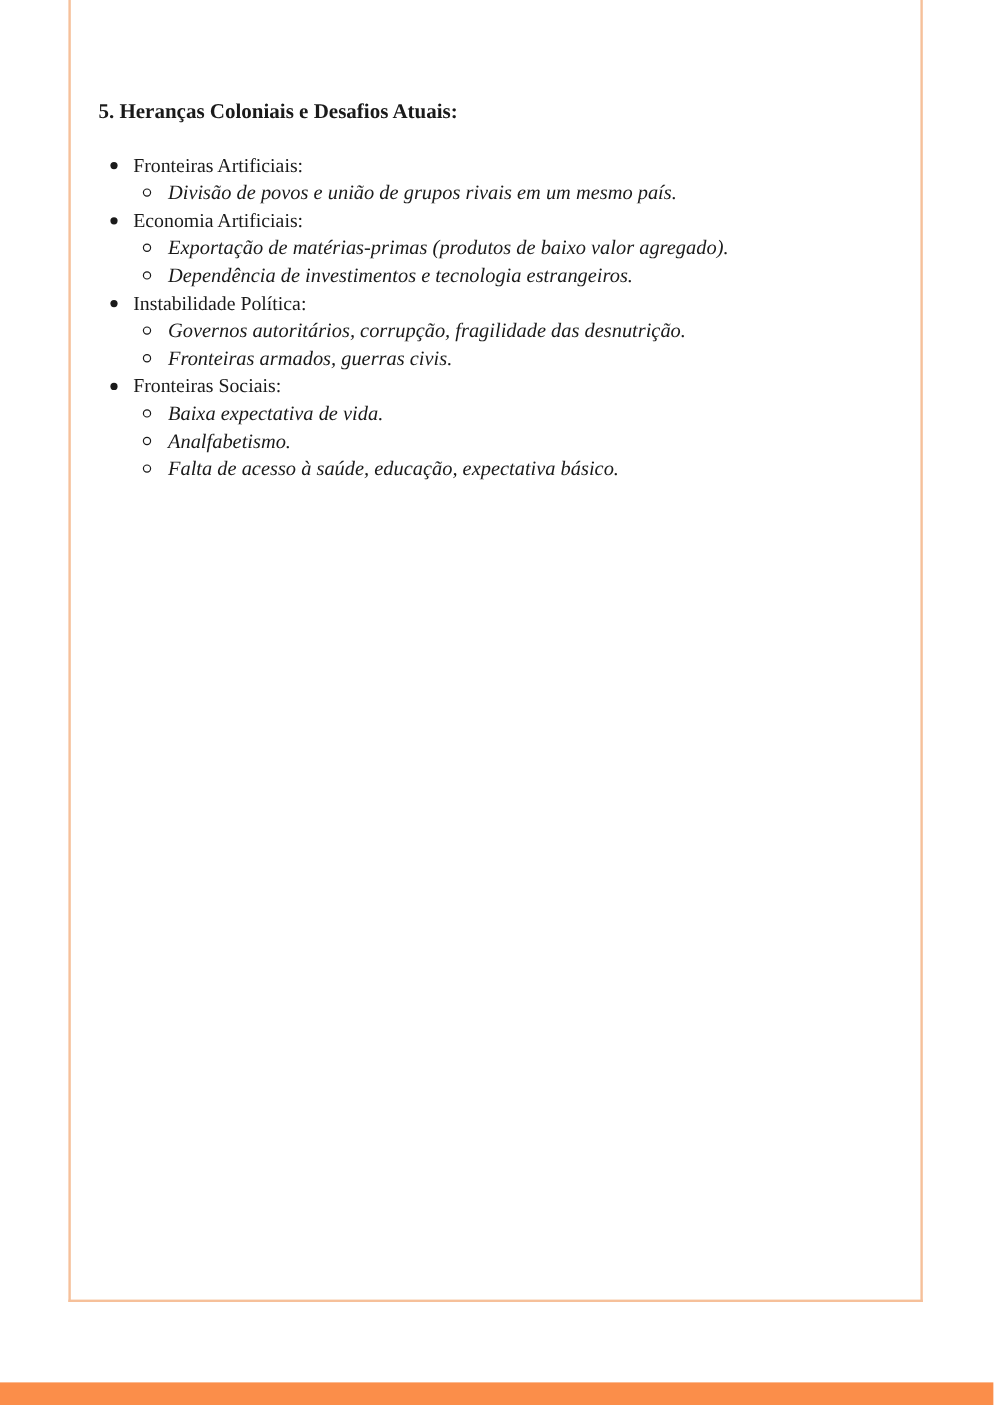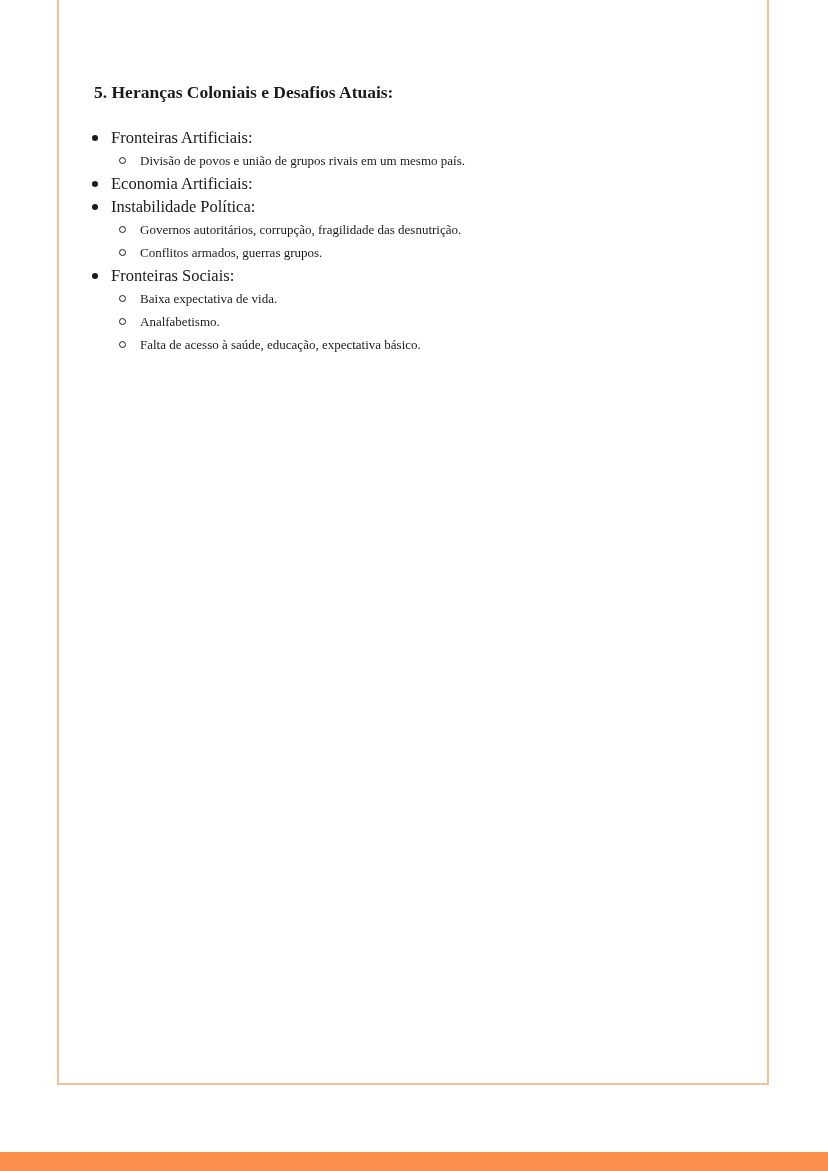--- a/index.html
+++ b/index.html
@@ -26,21 +26,21 @@
       position: absolute;
       left: 82px;
       top: 80px;
       width: 660px;
       font-family: "Liberation Serif", "DejaVu Serif", serif;
       color: #1a1a1a;
     }
     .section-title {
       font-size: 17.5px;
       font-weight: bold;
-      margin: 0 0 22px 12px;
+      margin: 0 0 22px 0;
       line-height: 24px;
     }
     ul.level1 {
       list-style: none;
       margin: 0;
       padding: 0;
     }
     ul.level1 > li {
       position: relative;
       padding-left: 29px;
@@ -57,22 +57,23 @@
       background: #1a1a1a;
     }
     ul.level2 {
       list-style: none;
       margin: 0;
       padding: 0;
     }
     ul.level2 > li {
       position: relative;
       padding-left: 29px;
-      font-size: 13px;
+      font-size: 17px;
       line-height: 23px;
+      font-style: italic;
     }
     .bullet-circle {
       position: absolute;
       left: 8px;
       top: 8px;
       width: 5px;
       height: 5px;
       border-radius: 50%;
       border: 1.3px solid #1a1a1a;
       box-sizing: content-box;
@@ -102,33 +103,43 @@
         <li>
           <span class="bullet-circle"></span>
           <span>Divisão de povos e união de grupos rivais em um mesmo país.</span>
         </li>
       </ul>
     </li>
 
     <li>
       <span class="bullet-disc"></span>
       <span>Economia Artificiais:</span>
+      <ul class="level2">
+        <li>
+          <span class="bullet-circle"></span>
+          <span>Exportação de matérias-primas (produtos de baixo valor agregado).</span>
+        </li>
+        <li>
+          <span class="bullet-circle"></span>
+          <span>Dependência de investimentos e tecnologia estrangeiros.</span>
+        </li>
+      </ul>
     </li>
 
     <li>
       <span class="bullet-disc"></span>
       <span>Instabilidade Política:</span>
       <ul class="level2">
         <li>
           <span class="bullet-circle"></span>
           <span>Governos autoritários, corrupção, fragilidade das desnutrição.</span>
         </li>
         <li>
           <span class="bullet-circle"></span>
-          <span>Conflitos armados, guerras grupos.</span>
+          <span>Fronteiras armados, guerras civis.</span>
         </li>
       </ul>
     </li>
 
     <li>
       <span class="bullet-disc"></span>
       <span>Fronteiras Sociais:</span>
       <ul class="level2">
         <li>
           <span class="bullet-circle"></span>

